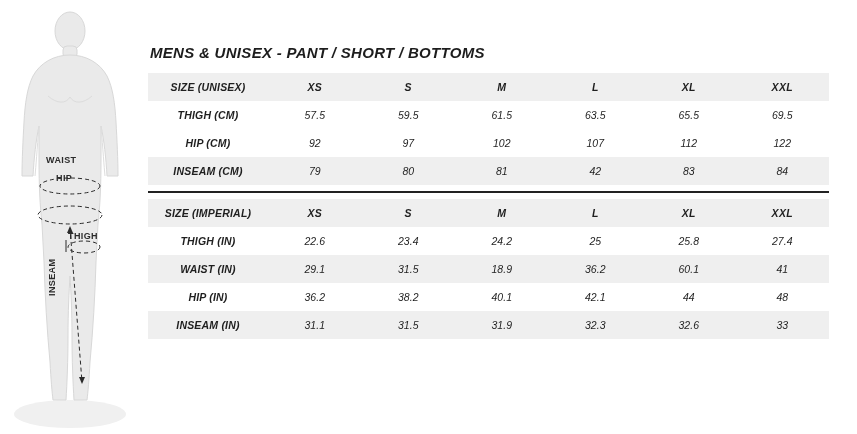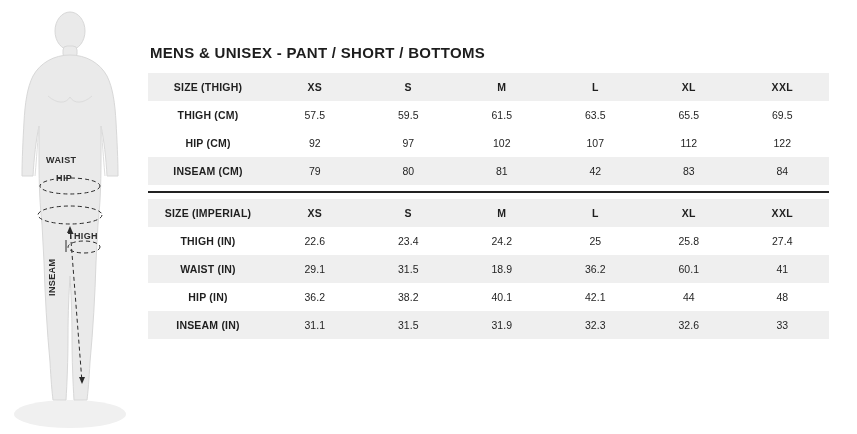--- a/index.html
+++ b/index.html
@@ -47,20 +47,21 @@
     top: 296px;
     transform: rotate(-90deg);
     transform-origin: left top;
   }
 
   
   .table-panel {
     flex: 1 1 auto;
     padding: 44px 28px 0 8px;
     box-sizing: border-box;
+    font-style: italic;
   }
   .chart-title {
     font-size: 15px;
     font-weight: bold;
     color: #1d1d1d;
     letter-spacing: 0.3px;
     margin: 0 0 12px 2px;
   }
   table.size-table {
     border-collapse: collapse;
@@ -165,21 +166,21 @@
     <div class="fig-label thigh">THIGH</div>
     <div class="fig-label inseam">INSEAM</div>
   </div>
 
   <div class="table-panel">
     <div class="chart-title">MENS &amp; UNISEX - PANT / SHORT / BOTTOMS</div>
 
     <table class="size-table">
       <tbody>
         <tr class="head-row shaded">
-          <th class="row-head">SIZE (THIGH)</th>
+          <th class="row-head">SIZE (UNISEX)</th>
           <th>XS</th>
           <th>S</th>
           <th>M</th>
           <th>L</th>
           <th>XL</th>
           <th>XXL</th>
         </tr>
 
         <tr class="plain">
           <td class="row-head">THIGH (CM)</td>

